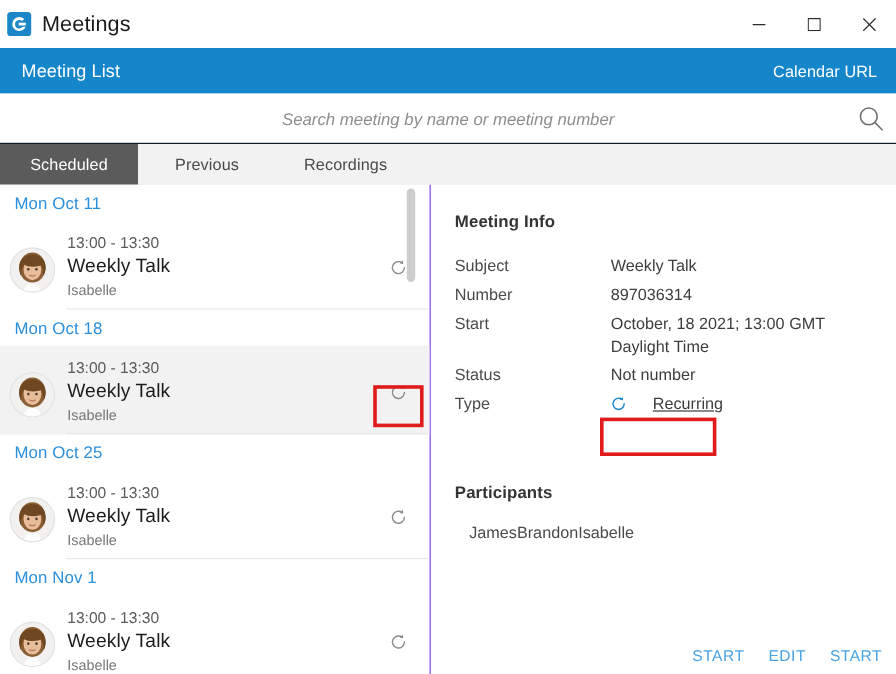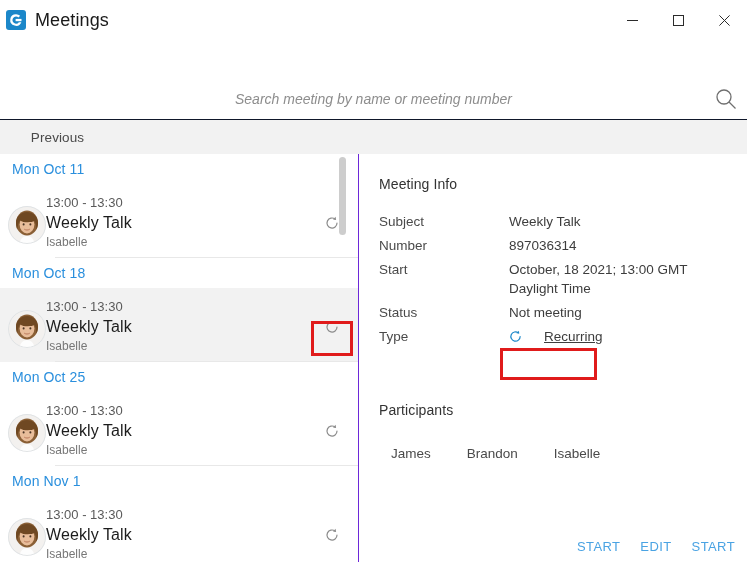--- a/index.html
+++ b/index.html
@@ -205,20 +205,21 @@
     border-radius: 50%;
     margin-left: 8px;
     margin-top: 16px;
     flex: none;
     overflow: hidden;
     background: #e9ecef;
     position: relative;
   }
   .avatar svg { display: block; }
   .row-text {
+    margin-left: 10px;
     padding-top: 4px;
   }
   .row-time {
     font-size: 13px;
     color: #5a5a5a;
     line-height: 18px;
   }
   .row-title {
     font-size: 16px;
     color: #1c1c1c;
@@ -283,21 +284,21 @@
     position: absolute;
     top: 0; left: 359px;
     width: 388px;
     height: 408px;
     background: #ffffff;
   }
   .section-title {
     position: absolute;
     left: 20px;
     font-size: 14px;
-    font-weight: normal;
+    font-weight: bold;
     color: #333333;
     letter-spacing: 0.1px;
   }
   #meeting-info-title { top: 22px; }
   #participants-title { top: 248px; }
 
   .info-table {
     position: absolute;
     left: 20px;
     top: 58px;
@@ -325,23 +326,22 @@
     align-items: center;
     gap: 22px;
     text-decoration: underline;
   }
   .recur-icon-blue { width: 13px; height: 13px; flex: none; }
   .recur-icon-blue svg { display: block; }
 
   .participants {
     position: absolute;
     left: 32px;
-    top: 292px;
-    display: flex;
-    gap: 36px;
+    top: 282px;
+    display: flex;
   }
   .participant {
     font-size: 13.5px;
     color: #4a4a4a;
   }
 
   .actions {
     position: absolute;
     right: 12px;
     bottom: 8px;
@@ -387,31 +387,37 @@
       </div>
       <div class="win-btn">
         <svg width="11" height="11" viewBox="0 0 11 11">
           <line x1="0.4" y1="0.4" x2="10.6" y2="10.6" stroke="#2b2b2b" stroke-width="1"></line>
           <line x1="10.6" y1="0.4" x2="0.4" y2="10.6" stroke="#2b2b2b" stroke-width="1"></line>
         </svg>
       </div>
     </div>
   </div>
 
+  <div class="blue-bar">
+    <div class="blue-bar-title">Meeting List</div>
+    <div class="calendar-url">Calendar URL</div>
+  </div>
 
   <div class="searchbar">
     <input class="search-input" type="text" placeholder="Search meeting by name or meeting number" style="">
     <svg class="search-icon" viewBox="0 0 22 22">
       <circle cx="9" cy="9" r="7" fill="none" stroke="#6f6f6f" stroke-width="1.3"></circle>
       <line x1="14" y1="14" x2="20.5" y2="20.5" stroke="#6f6f6f" stroke-width="1.3"></line>
     </svg>
   </div>
 
   <div class="tabstrip">
+    <div class="tab w1 active">Scheduled</div>
     <div class="tab w2">Previous</div>
+    <div class="tab w3">Recordings</div>
   </div>
 
   <div class="main">
 
     <div class="list-pane">
 
       <div class="date-header">Mon Oct 11</div>
       <div class="meeting-row">
         <div class="avatar">
           <svg width="38" height="38" viewBox="0 0 38 38">
@@ -566,21 +572,21 @@
         <div class="info-row">
           <div class="info-label">Number</div>
           <div class="info-value">897036314</div>
         </div>
         <div class="info-row">
           <div class="info-label">Start</div>
           <div class="info-value">October, 18 2021; 13:00 GMT Daylight Time</div>
         </div>
         <div class="info-row">
           <div class="info-label">Status</div>
-          <div class="info-value">Not meeting</div>
+          <div class="info-value">Not number</div>
         </div>
         <div class="info-row">
           <div class="info-label">Type</div>
           <div class="info-value with-icon">
             <span class="recur-icon-blue">
               <svg width="13" height="13" viewBox="0 0 14 14">
                 <path d="M12 7A5 5 0 1 1 10.1 3.1" fill="none" stroke="#1b87c9" stroke-width="1.3" stroke-linecap="round"></path>
                 <path d="M10.6 0.8 L11.1 3.9 L8 3.4 Z" fill="#1b87c9"></path>
               </svg>
             </span>

